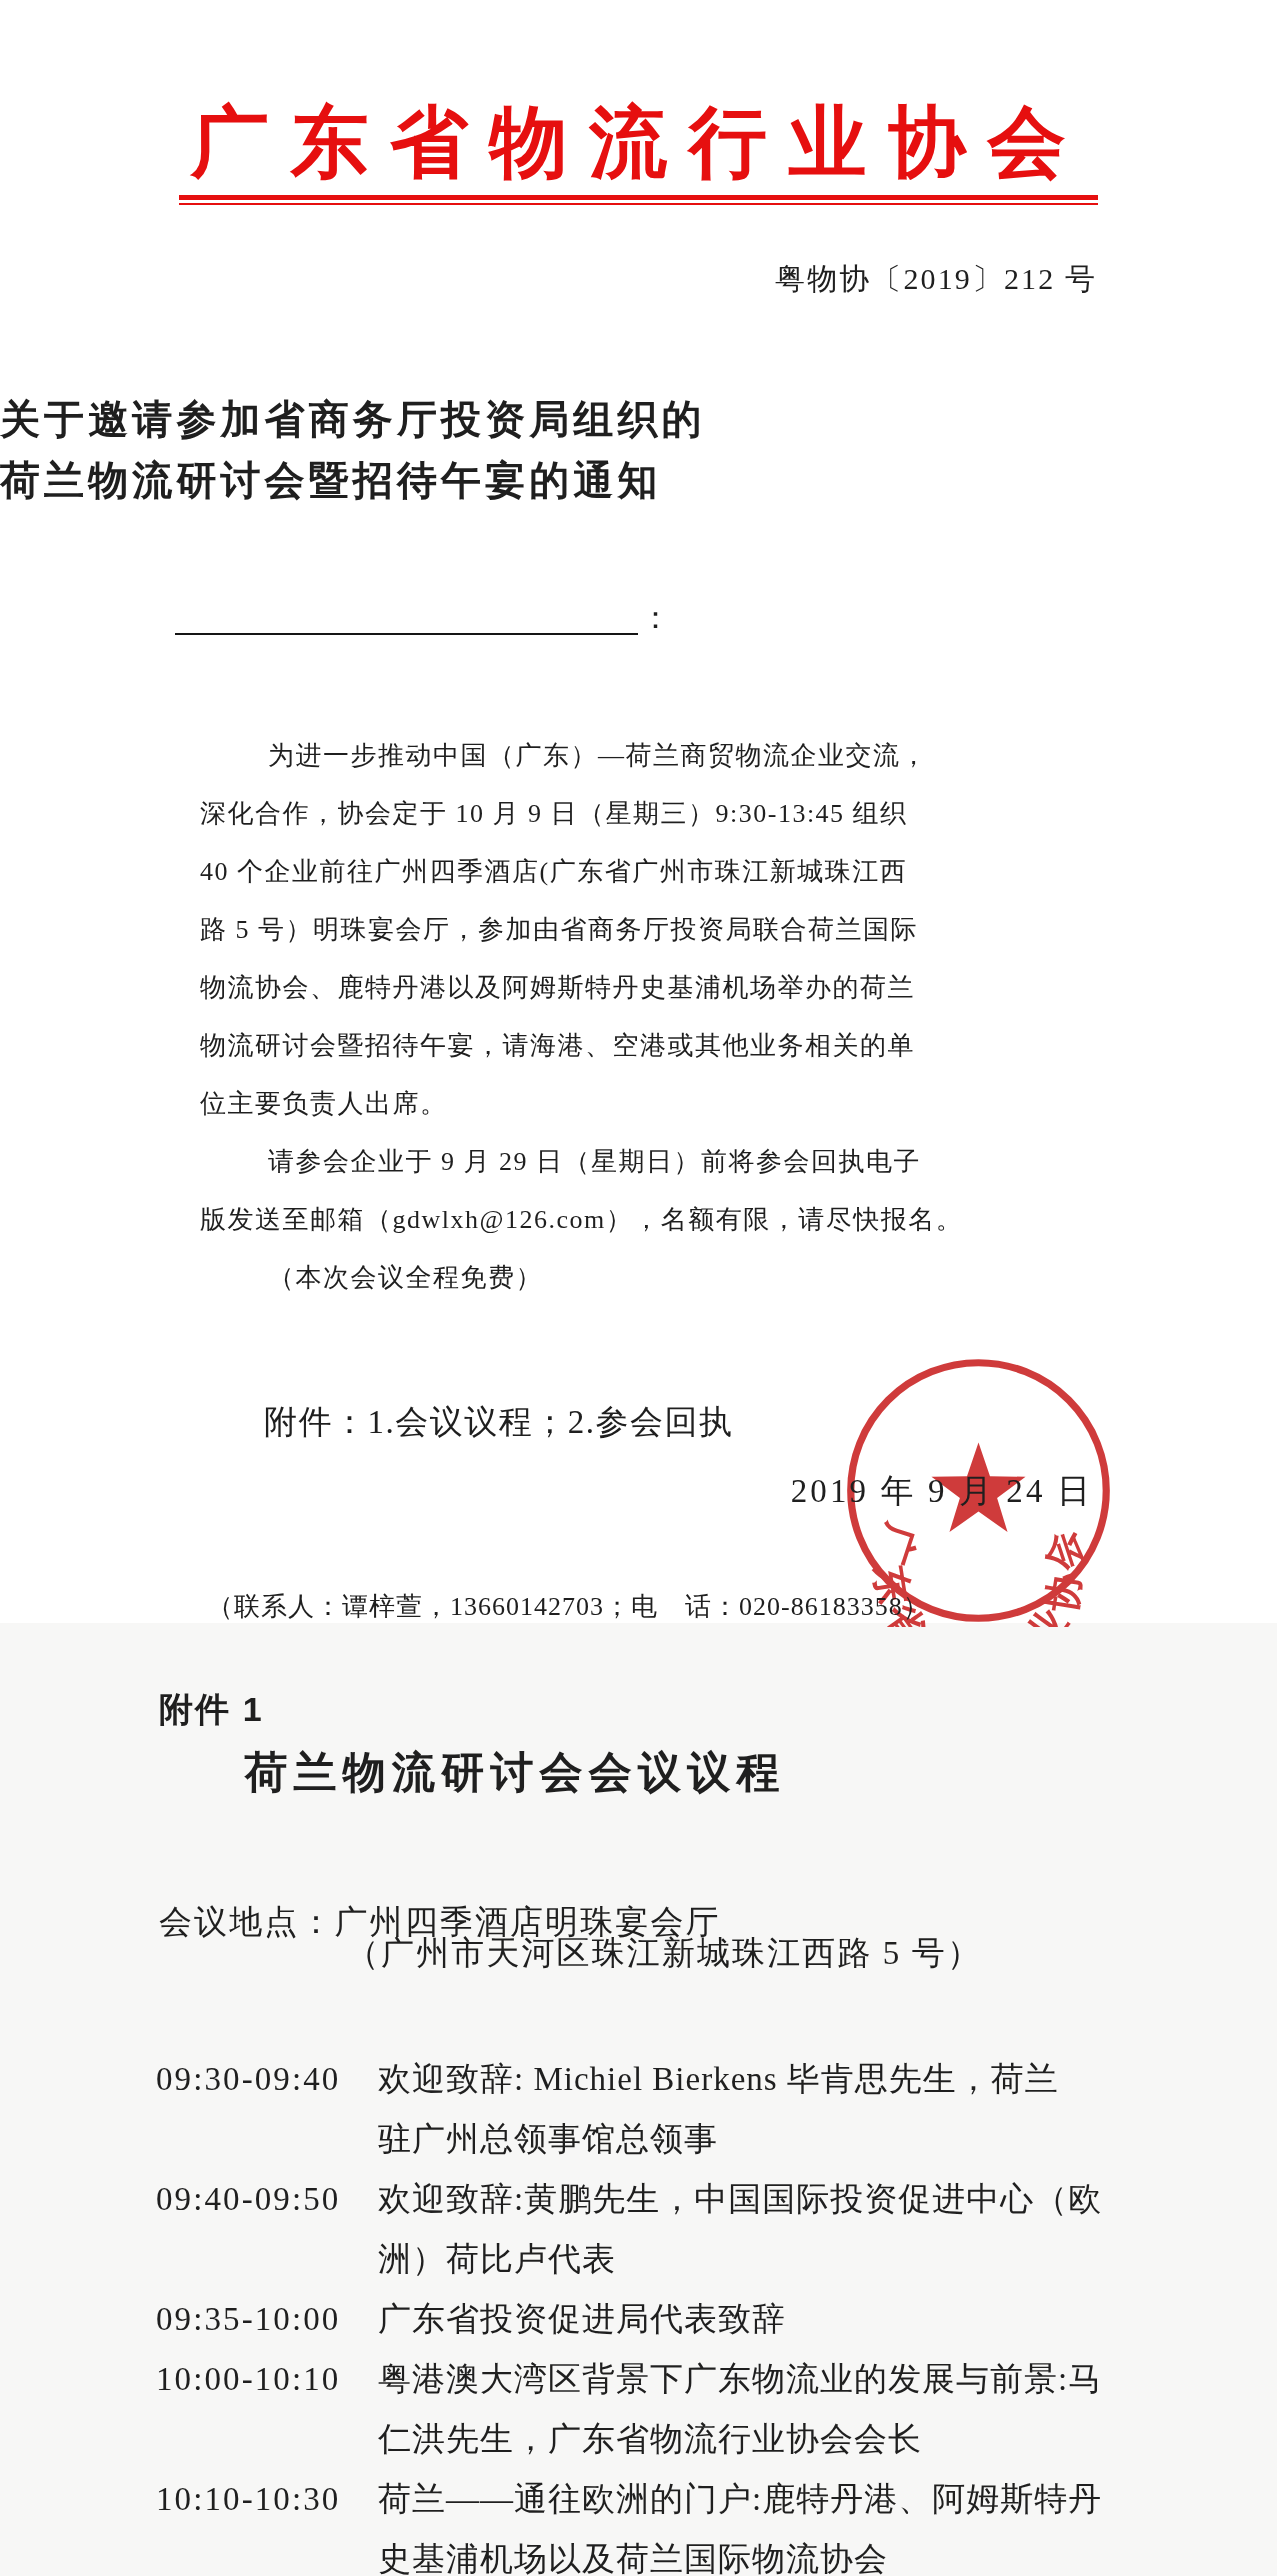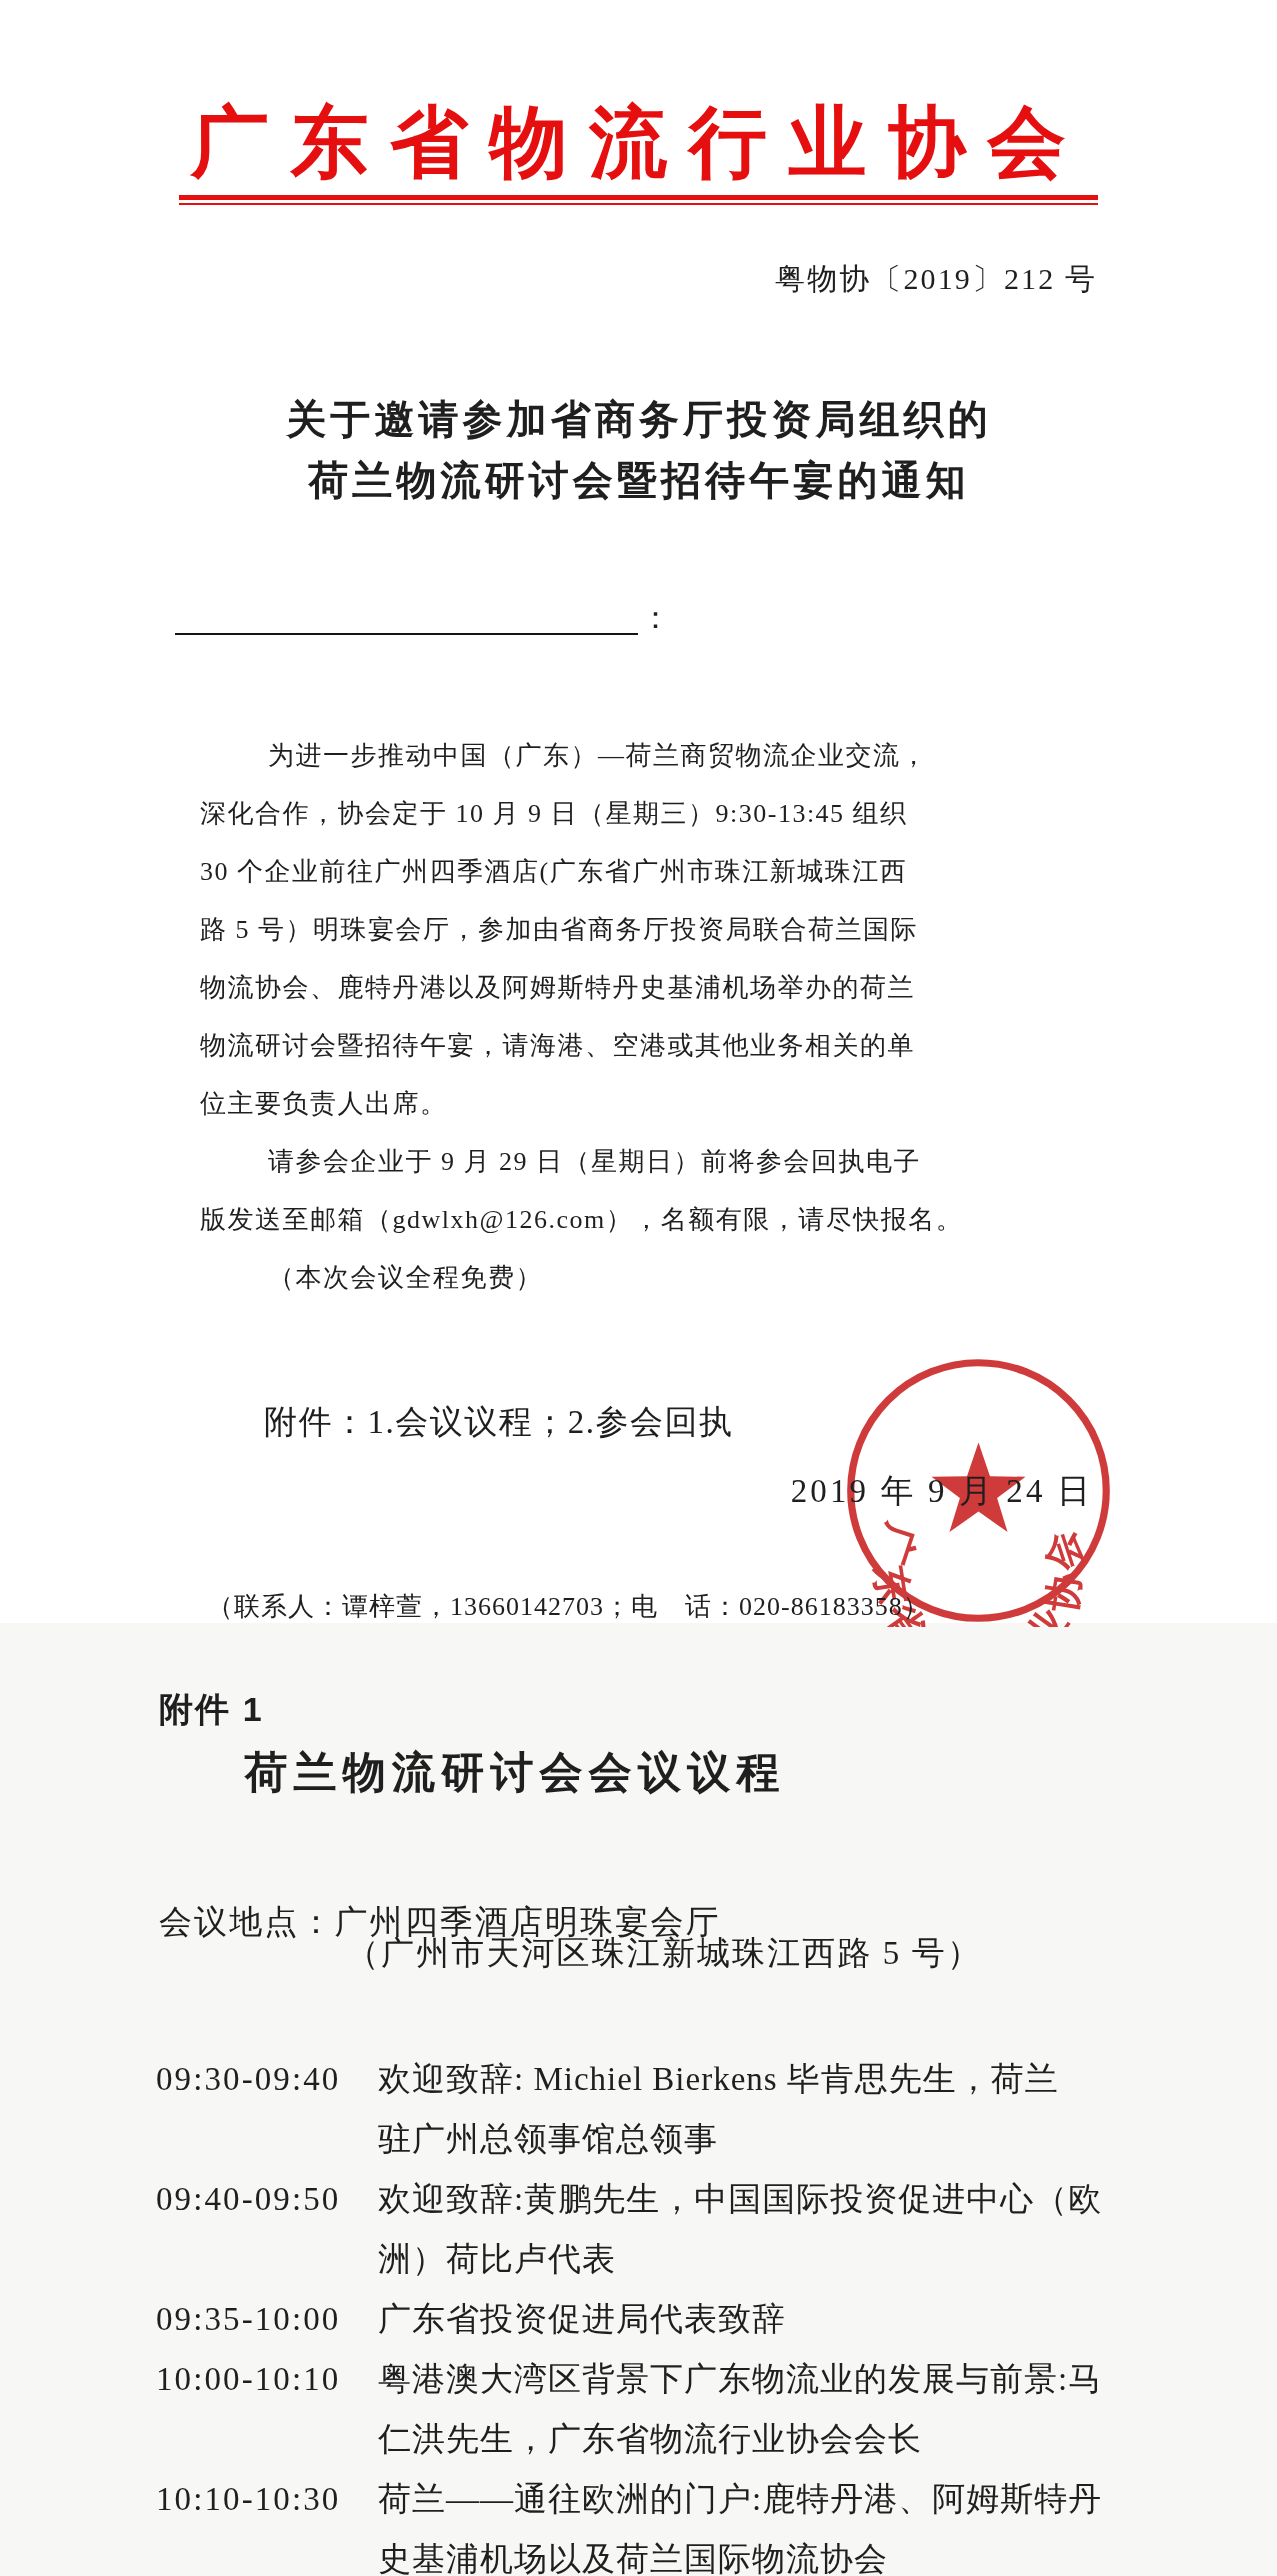--- a/index.html
+++ b/index.html
@@ -21,21 +21,21 @@
     position:absolute;left:0;top:91px;width:1278px;text-align:center;
     font-size:78px;font-weight:bold;color:var(--red);
     letter-spacing:21.6px;white-space:nowrap;
   }
   .rule-thick{position:absolute;left:179px;top:195px;width:919px;height:4.6px;background:var(--red);}
   .rule-thin {position:absolute;left:179px;top:203px;width:919px;height:2.1px;background:var(--red);}
 
   .doc-number{position:absolute;top:259px;right:181px;font-size:30px;letter-spacing:2.1px;white-space:nowrap;margin-left:30px;}
 
   .doc-title{
-    position:absolute;left:0;top:389px;width:1278px;text-align:center;
+    position:absolute;left:0;top:389px;width:1278px;
     font-size:40px;font-weight:bold;letter-spacing:4.1px;line-height:61px;
   }
   .salutation{position:absolute;left:175px;top:594px;display:flex;align-items:flex-end;height:41px;}
   .salutation .blank{width:463px;height:100%;border-bottom:2.6px solid #151515;}
   .salutation .colon{font-size:31px;line-height:31px;margin-left:2.1px;padding-bottom:2.1px;}
 
   .body-block{position:absolute;left:200px;top:726px;width:909px;font-size:26px;letter-spacing:1.5px;}
   .body-block .line{height:58px;display:flex;align-items:center;white-space:nowrap;}
   .body-block .line.indent{padding-left:68px;}
 
@@ -82,21 +82,21 @@
   </div>
 
   <div class="salutation">
     <span class="blank"></span>
     <span class="colon">：</span>
   </div>
 
   <div class="body-block">
       <div class="line indent">为进一步推动中国（广东）—荷兰商贸物流企业交流，</div>
       <div class="line">深化合作，协会定于 10 月 9 日（星期三）9:30-13:45 组织</div>
-      <div class="line">30 个企业前往广州四季酒店(广东省广州市珠江新城珠江西</div>
+      <div class="line">40 个企业前往广州四季酒店(广东省广州市珠江新城珠江西</div>
       <div class="line">路 5 号）明珠宴会厅，参加由省商务厅投资局联合荷兰国际</div>
       <div class="line">物流协会、鹿特丹港以及阿姆斯特丹史基浦机场举办的荷兰</div>
       <div class="line">物流研讨会暨招待午宴，请海港、空港或其他业务相关的单</div>
       <div class="line">位主要负责人出席。</div>
       <div class="line indent">请参会企业于 9 月 29 日（星期日）前将参会回执电子</div>
       <div class="line">版发送至邮箱（gdwlxh@126.com），名额有限，请尽快报名。</div>
       <div class="line indent">（本次会议全程免费）</div>
     </div>
 
   <div class="attachment-note">附件：1.会议议程；2.参会回执</div>

